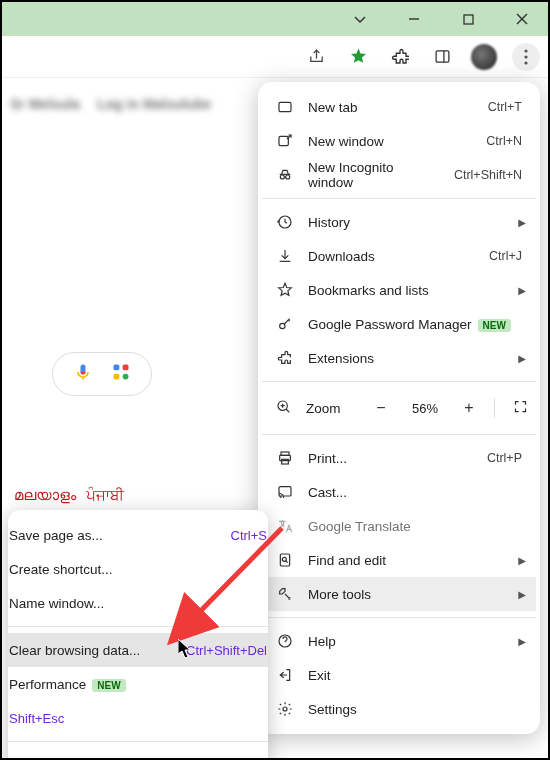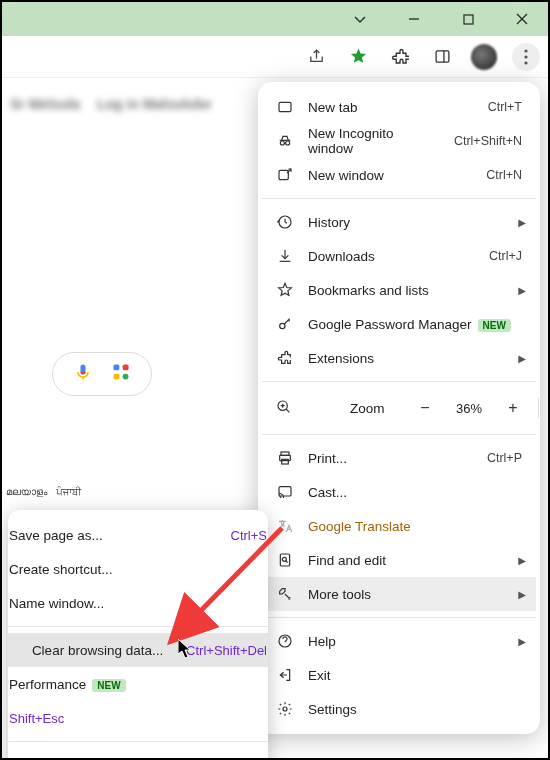--- a/index.html
+++ b/index.html
@@ -11,45 +11,45 @@
   .toolbar { height: 42px; background: #fff; display:flex; justify-content:flex-end; align-items:center; padding: 0 8px; gap: 14px; border-bottom: 1px solid #eee; }
   .toolbar .tbtn { width: 28px; height:28px; display:flex; align-items:center; justify-content:center; border-radius:50%; }
   .toolbar .avatar { width:26px; height:26px; border-radius:50%; background: radial-gradient(circle at 40% 40%, #777, #222); filter: blur(1px); }
   .toolbar .kebab { background:#eee; }
   
   .page-bg { position:absolute; top:76px; left:0; right:0; bottom:0; background:#fff; }
   .blurtext { position:absolute; color:#777; filter: blur(3px); font-weight:600; }
   
   .search-icons { position:absolute; left:50px; top:350px; width:100px; height:44px; border:1px solid #ddd; border-radius:22px; display:flex; align-items:center; justify-content:center; gap:18px; background:#fff; }
   
-  .langs { position:absolute; left:4px; top:484px; font-size:10px; color:#404040; }
+  .langs { position:absolute; left:12px; top:484px; font-size:15px; color:#b91c1c; }
   .langs span { margin-right:6px; }
   
   .main-menu { position:absolute; top:80px; right:8px; width:282px; background:#fff; border-radius:14px; box-shadow: 0 4px 24px rgba(0,0,0,0.25); padding: 8px 4px; font-size:13.5px; color:#222; }
   .mrow { display:flex; align-items:center; height:34px; padding: 0 14px; gap: 14px; position:relative; }
   .mrow.hover { background:#ededed; }
   .mrow .icon { width:18px; flex-shrink:0; display:flex; align-items:center; justify-content:center; }
   .mrow .label { flex:1; }
   .mrow .shortcut { color:#444; font-size:12.5px; }
   .mrow .submenu-arrow { position:absolute; right:10px; font-size:10px; color:#555; }
-  .mrow.disabled .label { color:#a16207; }
+  .mrow.disabled .label { color:#737373; }
   .msep { height:1px; background:#e4e4e4; margin: 6px 0; }
   .badge-new { background:#c1e8c1; color:#0a6b0a; font-size:10px; font-weight:700; padding:1px 5px; border-radius:3px; margin-left:6px; }
   
   .zoom-row { display:flex; align-items:center; height:40px; padding:0 14px; gap:14px; }
   .zoom-row .icon{width:18px;}
-  .zoom-row .label{flex:0 0 50px;margin-left:44px;}
+  .zoom-row .label{flex:0 0 50px;}
   .zoom-row .zctrl { flex:1; display:flex; align-items:center; justify-content:flex-end; gap:14px; }
   .zoom-row .zbtn { width:22px; text-align:center; font-size:16px; color:#333; }
   .zoom-row .zval { font-size:13px; min-width:38px; text-align:center;}
   .zoom-row .zsep { width:1px; height:20px; background:#ddd; }
   
   .sub-menu { position:absolute; top:508px; left:6px; width:260px; background:#fff; border-radius:12px; box-shadow: 0 4px 20px rgba(0,0,0,0.25); padding:8px 0; font-size:13.5px; color:#222; }
   .srow { display:flex; align-items:center; height:34px; padding:0 1px; }
-  .srow.hover { background:#e5e5e5;text-align:center; }
+  .srow.hover { background:#e5e5e5; }
   .srow .label { flex:1; }
   .srow .shortcut { color:#6d28d9; font-size:13px; }
   .ssep { height:1px; background:#e4e4e4; margin:6px 0; }
   
   .cursor { position:absolute; width:15px; height:20px; pointer-events:none; }
   
   .arrow-svg { position:absolute; left:160px; top:516px; width:130px; height:130px; pointer-events:none; }
 </style>
 </head>
 <body>
@@ -144,40 +144,40 @@
         <svg width="16" height="16" viewBox="0 0 24 24" fill="none" stroke="#333" stroke-width="1.8">
           <rect x="3" y="5" width="18" height="14" rx="2"></rect>
         </svg>
       </span>
     <span class="label">New tab</span>
     <span class="shortcut">Ctrl+T</span>
   </div>
   <div class="mrow">
     <span class="icon">
         <svg width="16" height="16" viewBox="0 0 24 24" fill="none" stroke="#333" stroke-width="1.8">
+          <rect x="3" y="5" width="14" height="14" rx="2"></rect>
+          <path d="M17 3h4v4"></path>
+          <path d="M21 3l-6 6"></path>
+        </svg>
+      </span>
+    <span class="label">New window</span>
+    <span class="shortcut">Ctrl+N</span>
+  </div>
+  <div class="mrow">
+    <span class="icon">
+        <svg width="16" height="16" viewBox="0 0 24 24" fill="none" stroke="#333" stroke-width="1.8">
           <path d="M4 11h16"></path>
           <circle cx="8" cy="15" r="3"></circle>
           <circle cx="16" cy="15" r="3"></circle>
           <path d="M11 15h2"></path>
           <path d="M7 11l2-6h6l2 6"></path>
         </svg>
       </span>
     <span class="label">New Incognito window</span>
     <span class="shortcut">Ctrl+Shift+N</span>
-  </div>
-  <div class="mrow">
-    <span class="icon">
-        <svg width="16" height="16" viewBox="0 0 24 24" fill="none" stroke="#333" stroke-width="1.8">
-          <rect x="3" y="5" width="14" height="14" rx="2"></rect>
-          <path d="M17 3h4v4"></path>
-          <path d="M21 3l-6 6"></path>
-        </svg>
-      </span>
-    <span class="label">New window</span>
-    <span class="shortcut">Ctrl+N</span>
   </div>
   <div class="msep"></div>
   <div class="mrow">
     <span class="icon">
         <svg width="16" height="16" viewBox="0 0 24 24" fill="none" stroke="#333" stroke-width="1.8">
           <path d="M3 12a9 9 0 109-9 9 9 0 00-9 9z"></path>
           <path d="M12 7v5l3 2"></path>
           <path d="M3 12H1l3-3"></path>
         </svg>
       </span>
@@ -226,21 +226,21 @@
   <div class="msep"></div>
   <div class="zoom-row">
     <span class="icon"><svg width="16" height="16" viewBox="0 0 24 24" fill="none" stroke="#333" stroke-width="1.8">
           <circle cx="10" cy="10" r="7"></circle>
           <path d="M15 15l5 5"></path>
           <path d="M7 10h6M10 7v6"></path>
         </svg></span>
     <span class="label">Zoom</span>
     <div class="zctrl">
       <span class="zbtn">−</span>
-      <span class="zval">36%</span>
+      <span class="zval">56%</span>
       <span class="zbtn">+</span>
       <span class="zsep"></span>
       <span class="zbtn"><svg width="15" height="15" viewBox="0 0 24 24" fill="none" stroke="#333" stroke-width="2">
             <path d="M4 9V4h5M20 9V4h-5M4 15v5h5M20 15v5h-5"></path>
           </svg></span>
     </div>
   </div>
   <div class="msep"></div>
   <div class="mrow">
     <span class="icon">

